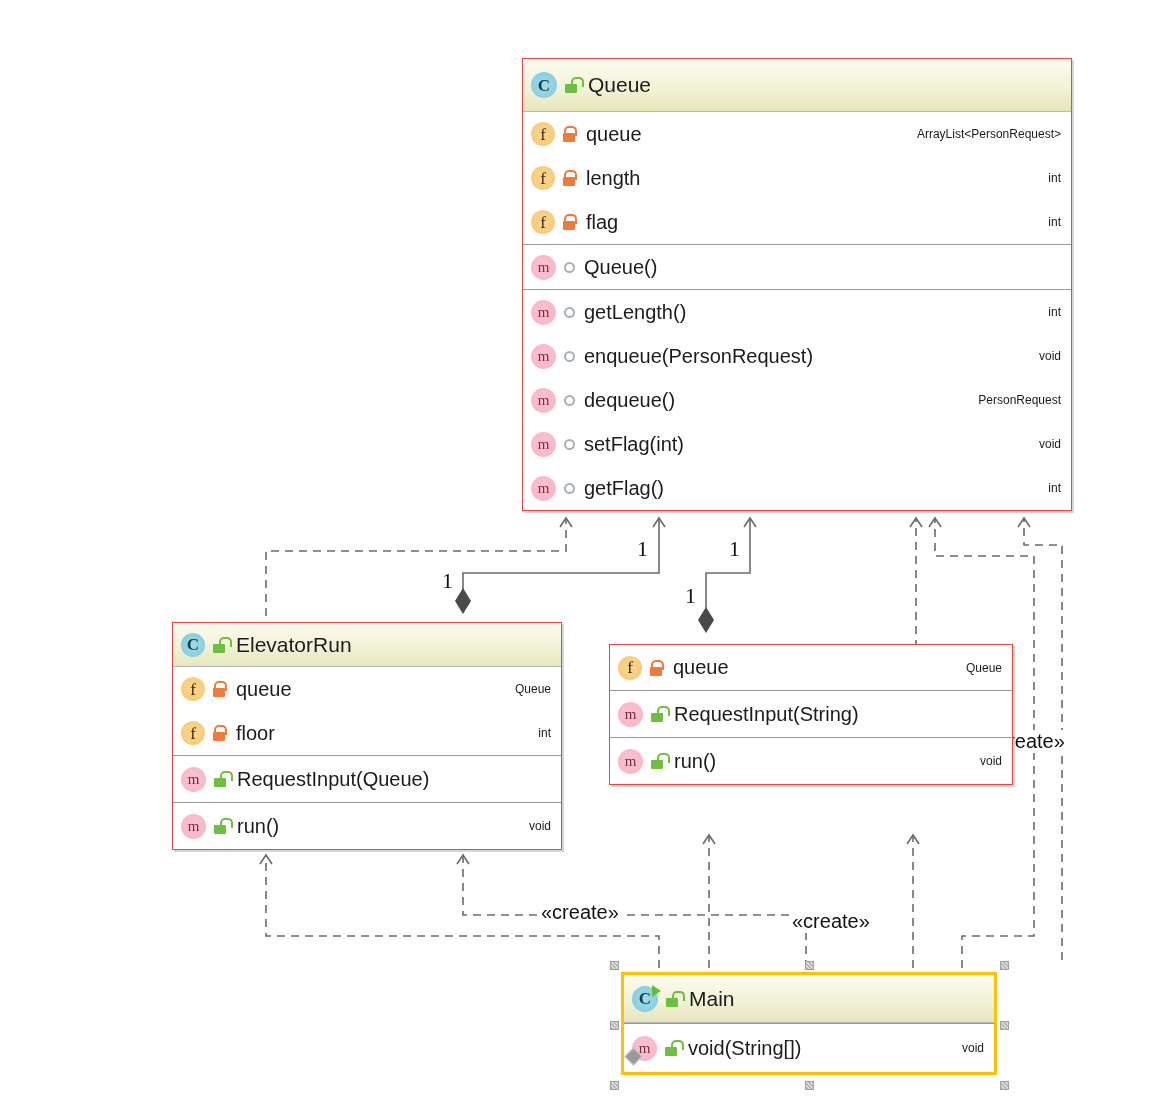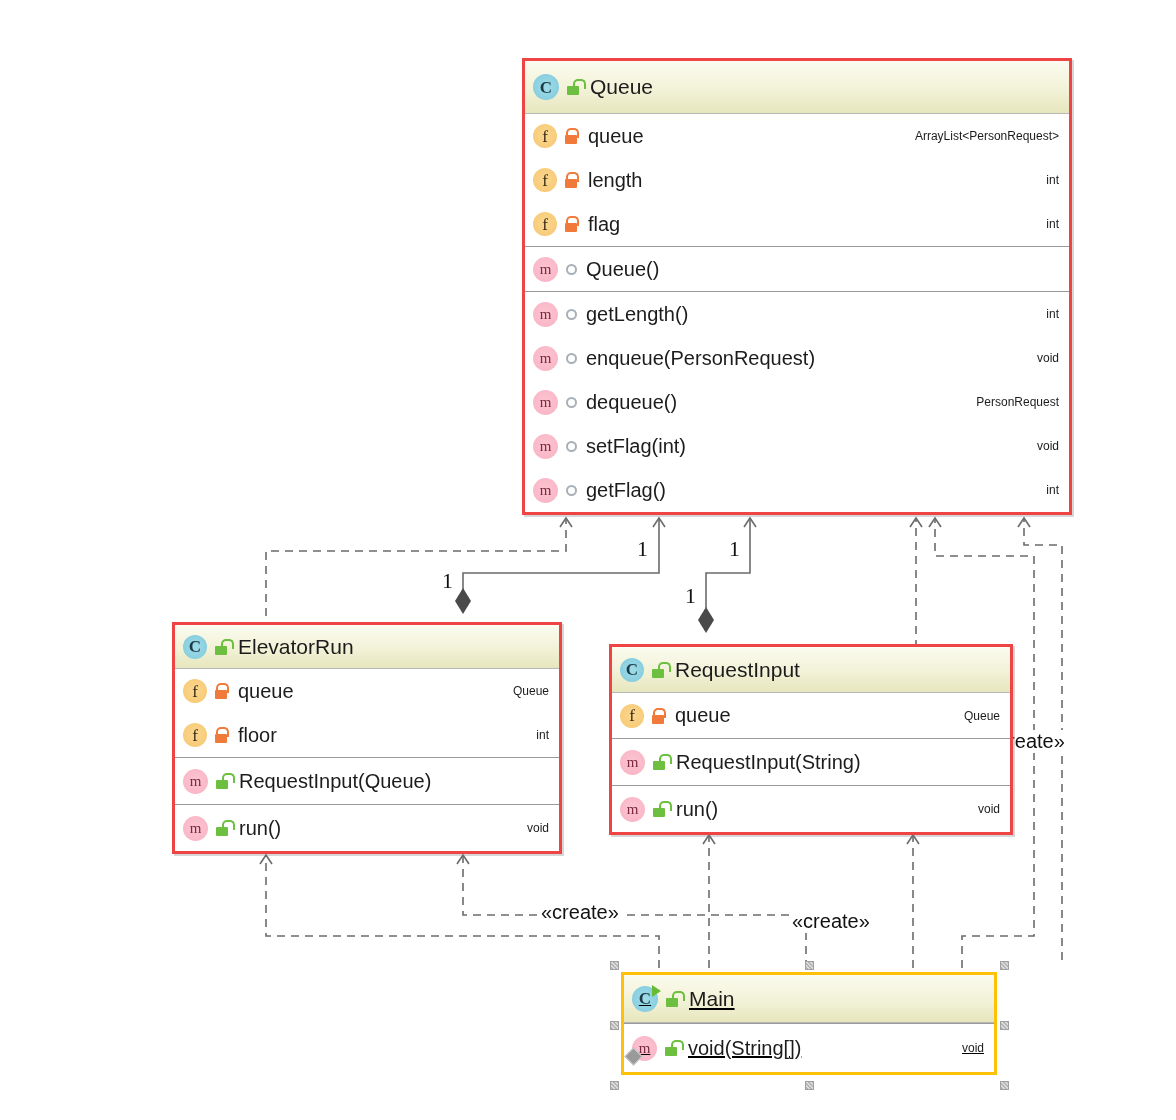--- a/index.html
+++ b/index.html
@@ -12,29 +12,28 @@
     width: 1176px; height: 1120px;
     background: #ffffff;
     overflow: hidden;
   }
   #wires { position: absolute; left: 0; top: 0; width: 1176px; height: 1120px; }
 
   
   .uml-class {
     position: absolute;
     background: #ffffff;
-    border: 3px solid #ef4444;
+    border: 1px solid #ef4444;
     box-shadow: 2px 2px 0 rgba(120,120,120,0.30);
     box-sizing: border-box;
     z-index: 5;
   }
   .uml-class.selected {
     border: 3px solid #FFC107;
     box-shadow: none;
-    text-decoration: underline;
   }
   .cls-header {
     background: linear-gradient(to bottom, #fbfbef 0%, #f2f2d8 55%, #e6e6bd 100%);
     border-bottom: 1px solid #b9b9b9;
     display: flex; align-items: center;
     padding: 0 10px 0 8px;
     box-sizing: border-box;
   }
   .cls-title {
     font-size: 21px; color: #1c1c1c;
@@ -342,28 +341,20 @@
           <span class="shackle"></span>
             <span class="body"></span>
         </span>
         <span class="name">run()</span>
         <span class="type">void</span>
       </div>
     </div>
   </div>
 
   <div class="uml-class" id="box-requestinput" style="left:609px; top:644px; width:404px;">
-    <div class="cls-header" style="height:46px;">
-      <span class="ico ico-class" style="width:24px;height:24px;"></span>
-      <span class="lock open">
-        <span class="shackle"></span>
-          <span class="body"></span>
-      </span>
-      <span class="cls-title">RequestInput</span>
-    </div>
 
     <div class="section first">
       <div class="row" style="height:45px;">
         <span class="ico ico-field"></span>
         <span class="lock closed">
           <span class="shackle"></span>
             <span class="body"></span>
         </span>
         <span class="name">queue</span>
         <span class="type">Queue</span>

